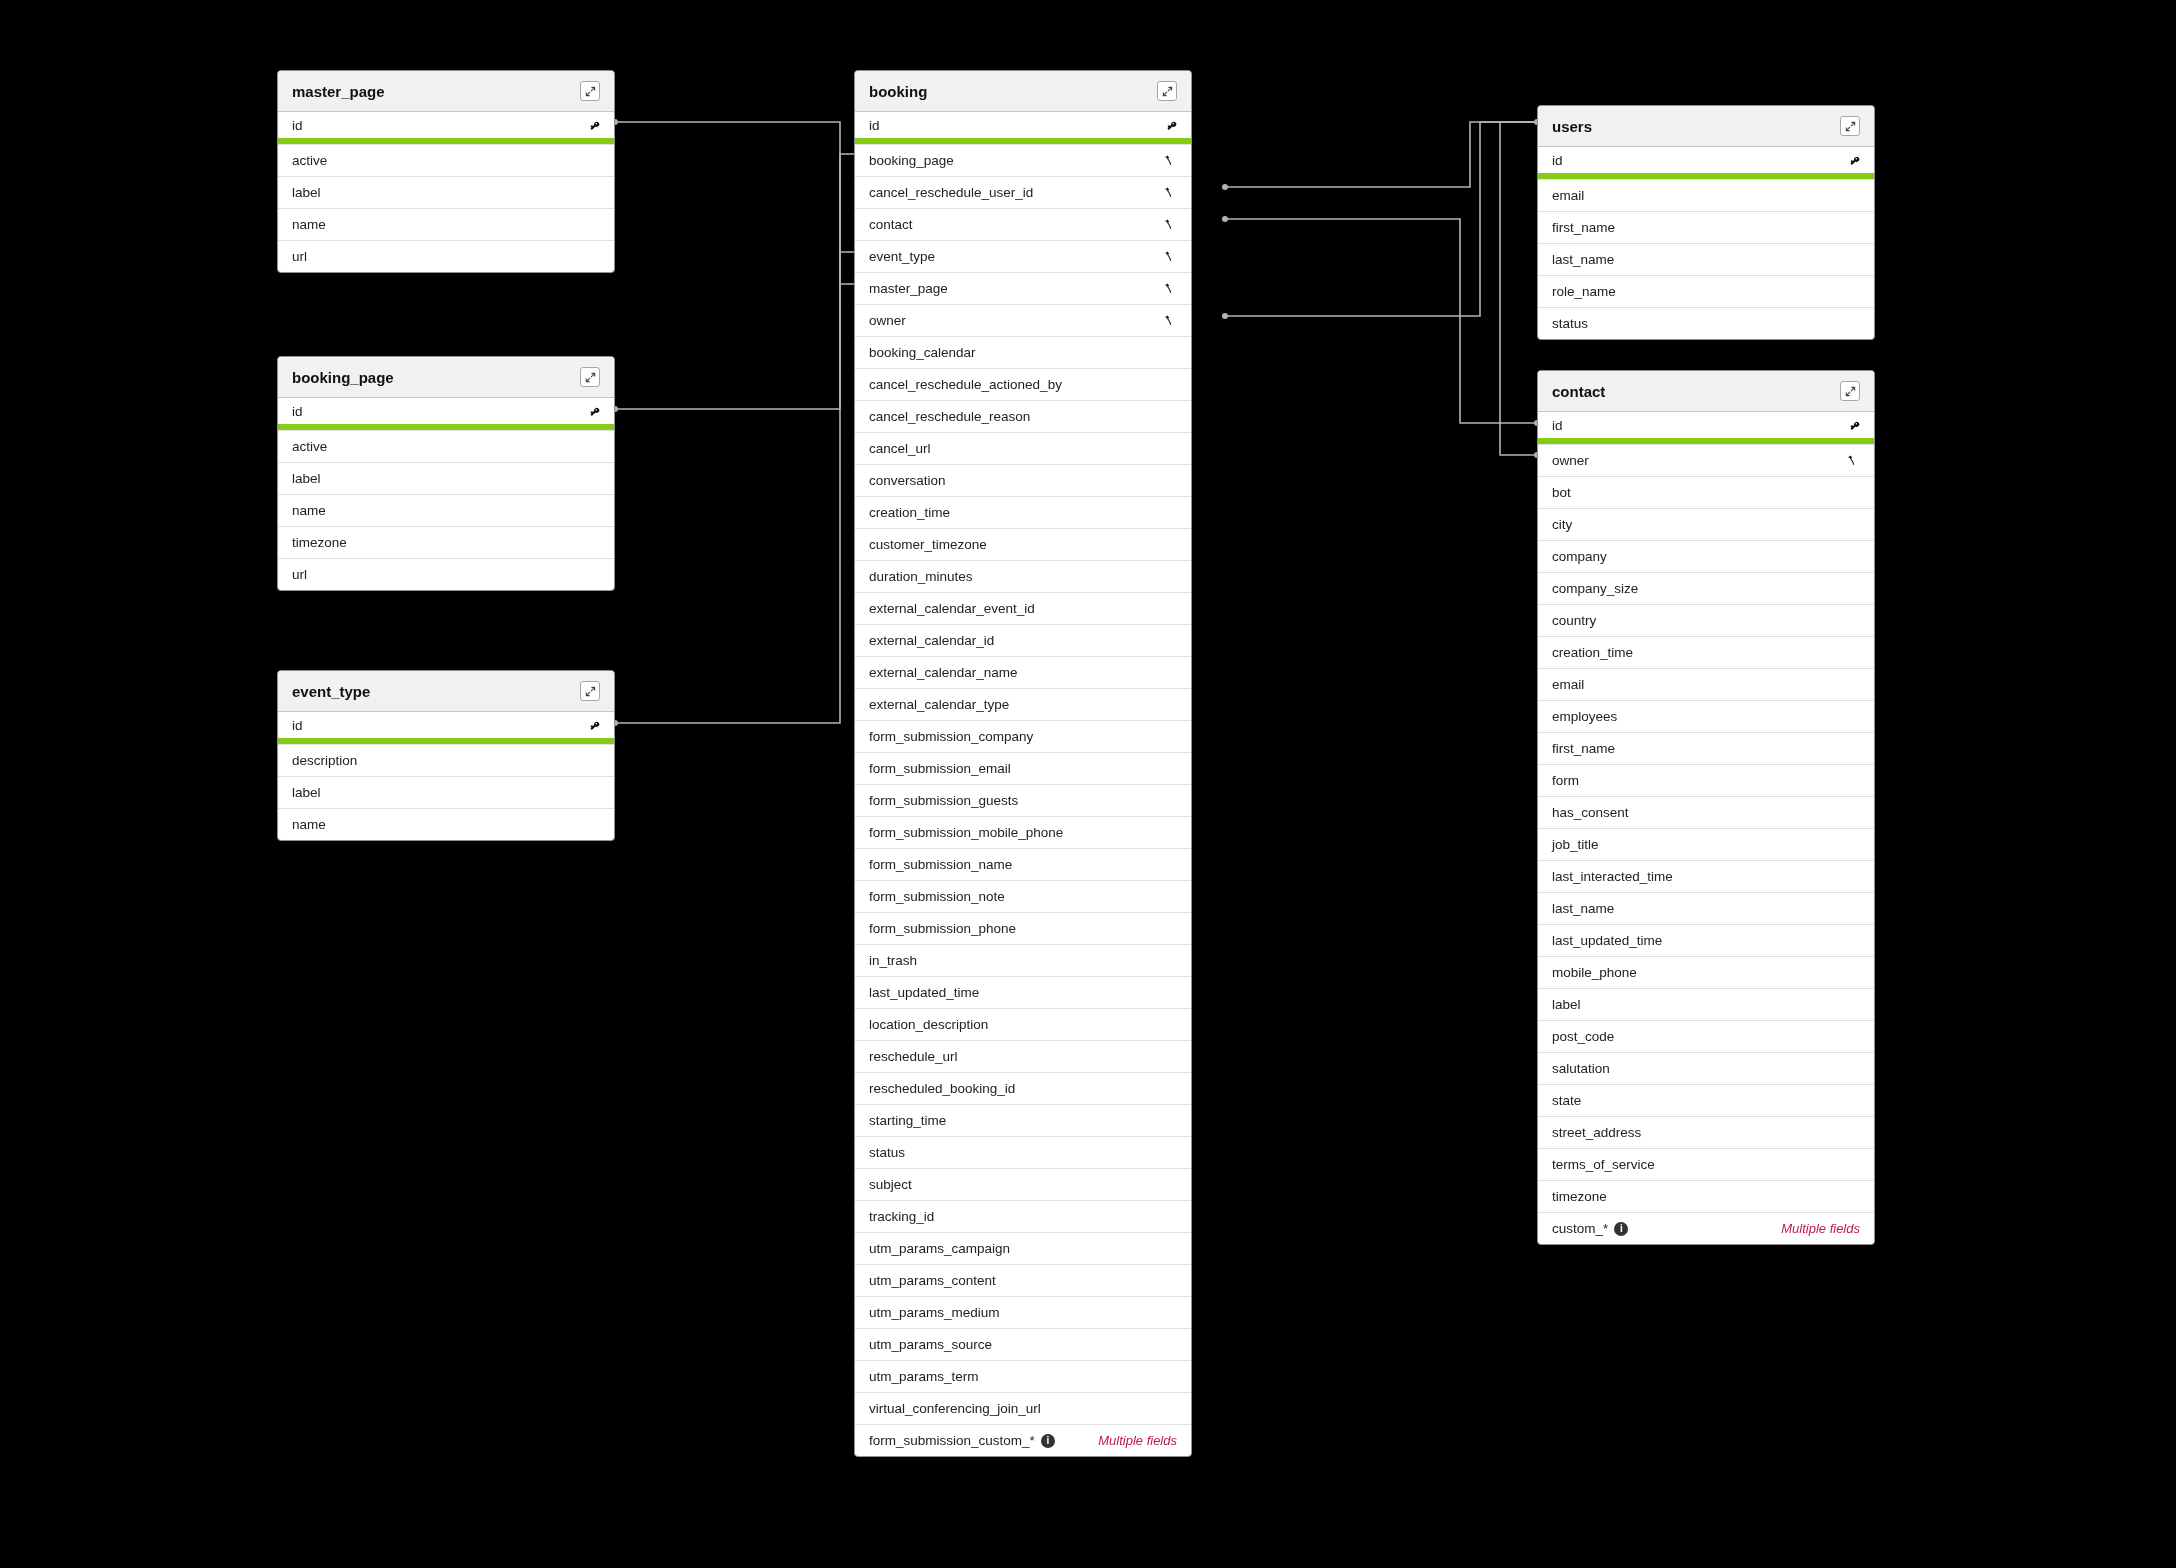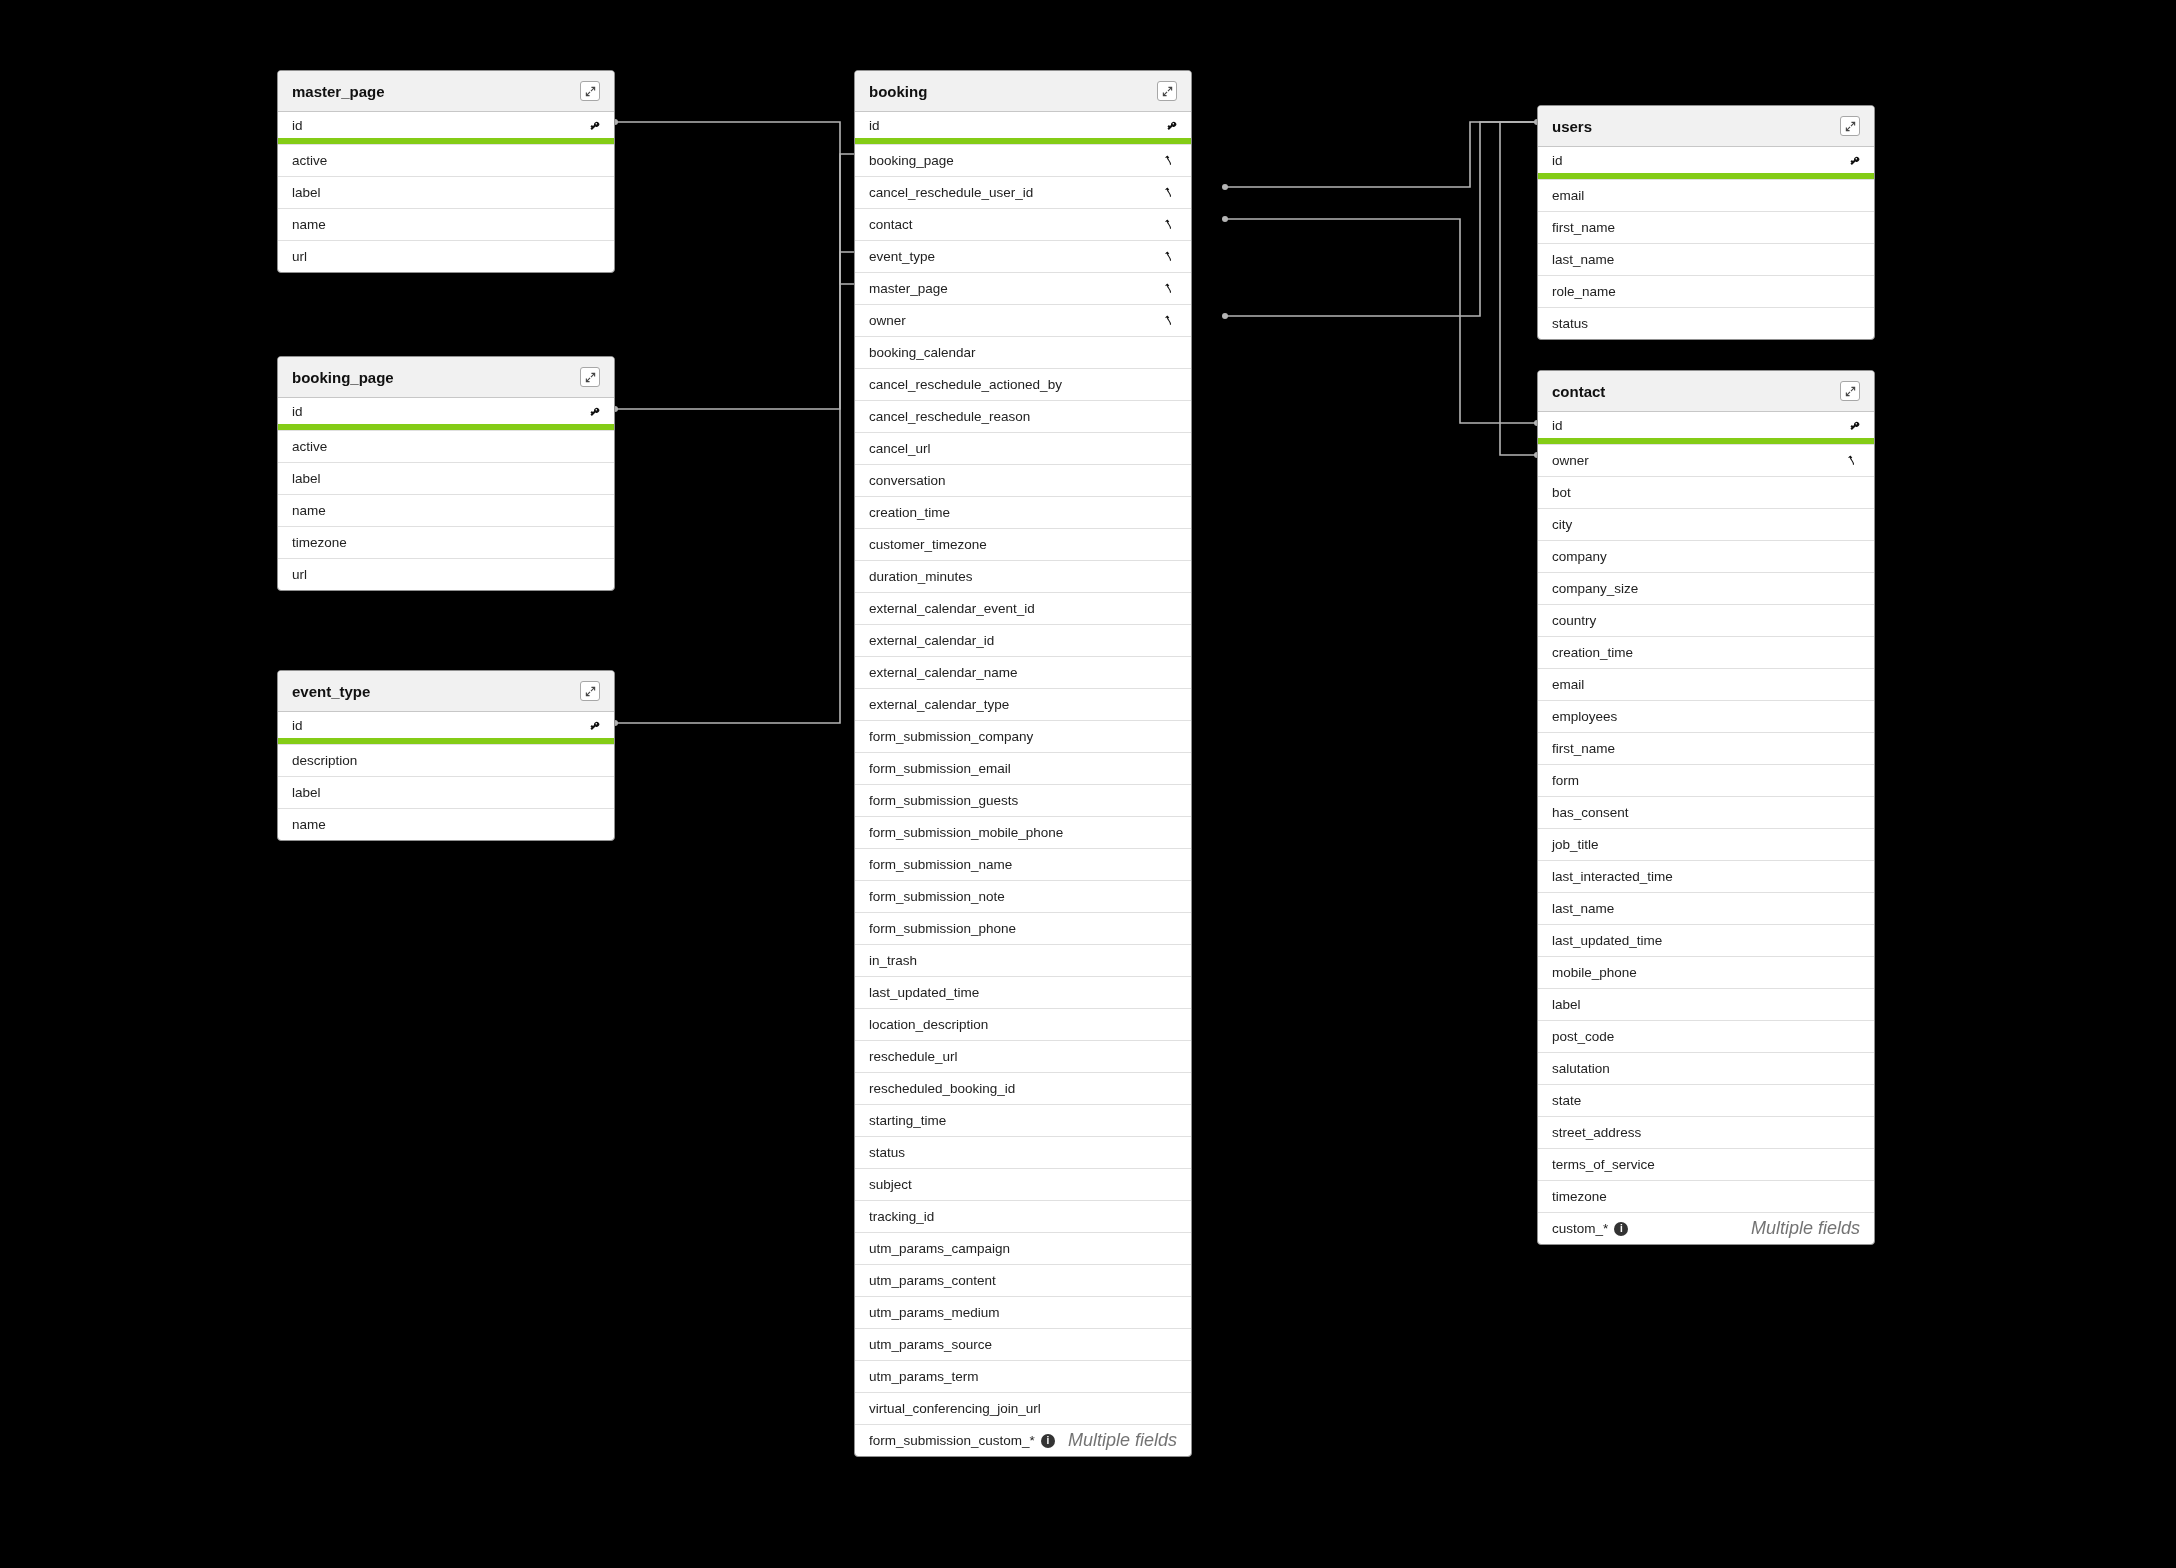--- a/index.html
+++ b/index.html
@@ -86,22 +86,22 @@
     width: 14px; height: 14px;
     margin-left: 6px;
     background: #333;
     color: #fff;
     border-radius: 50%;
     font-size: 10px;
     font-weight: 700;
   }
   .multiple-fields {
     font-style: italic;
-    color: #737373;
-    font-size: 18px;
+    color: #be185d;
+    font-size: 13px;
   }
   .field-with-info {
     display: flex;
     align-items: center;
   }
 </style>
 </head>
 <body>
 
 <div class="canvas" id="canvas">

